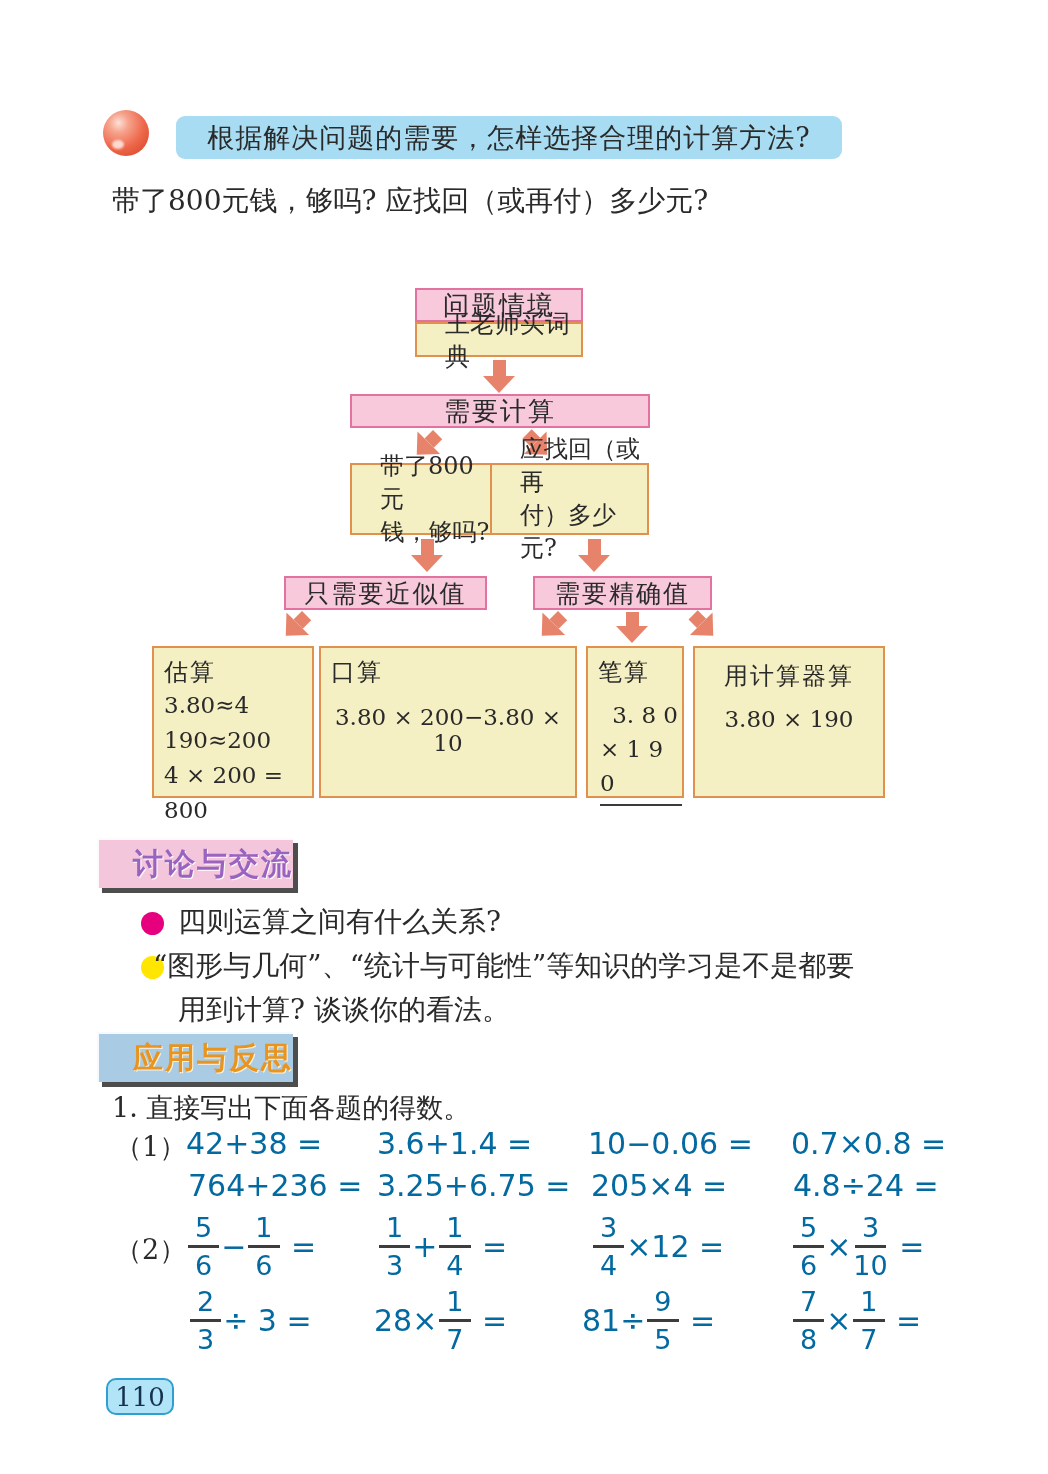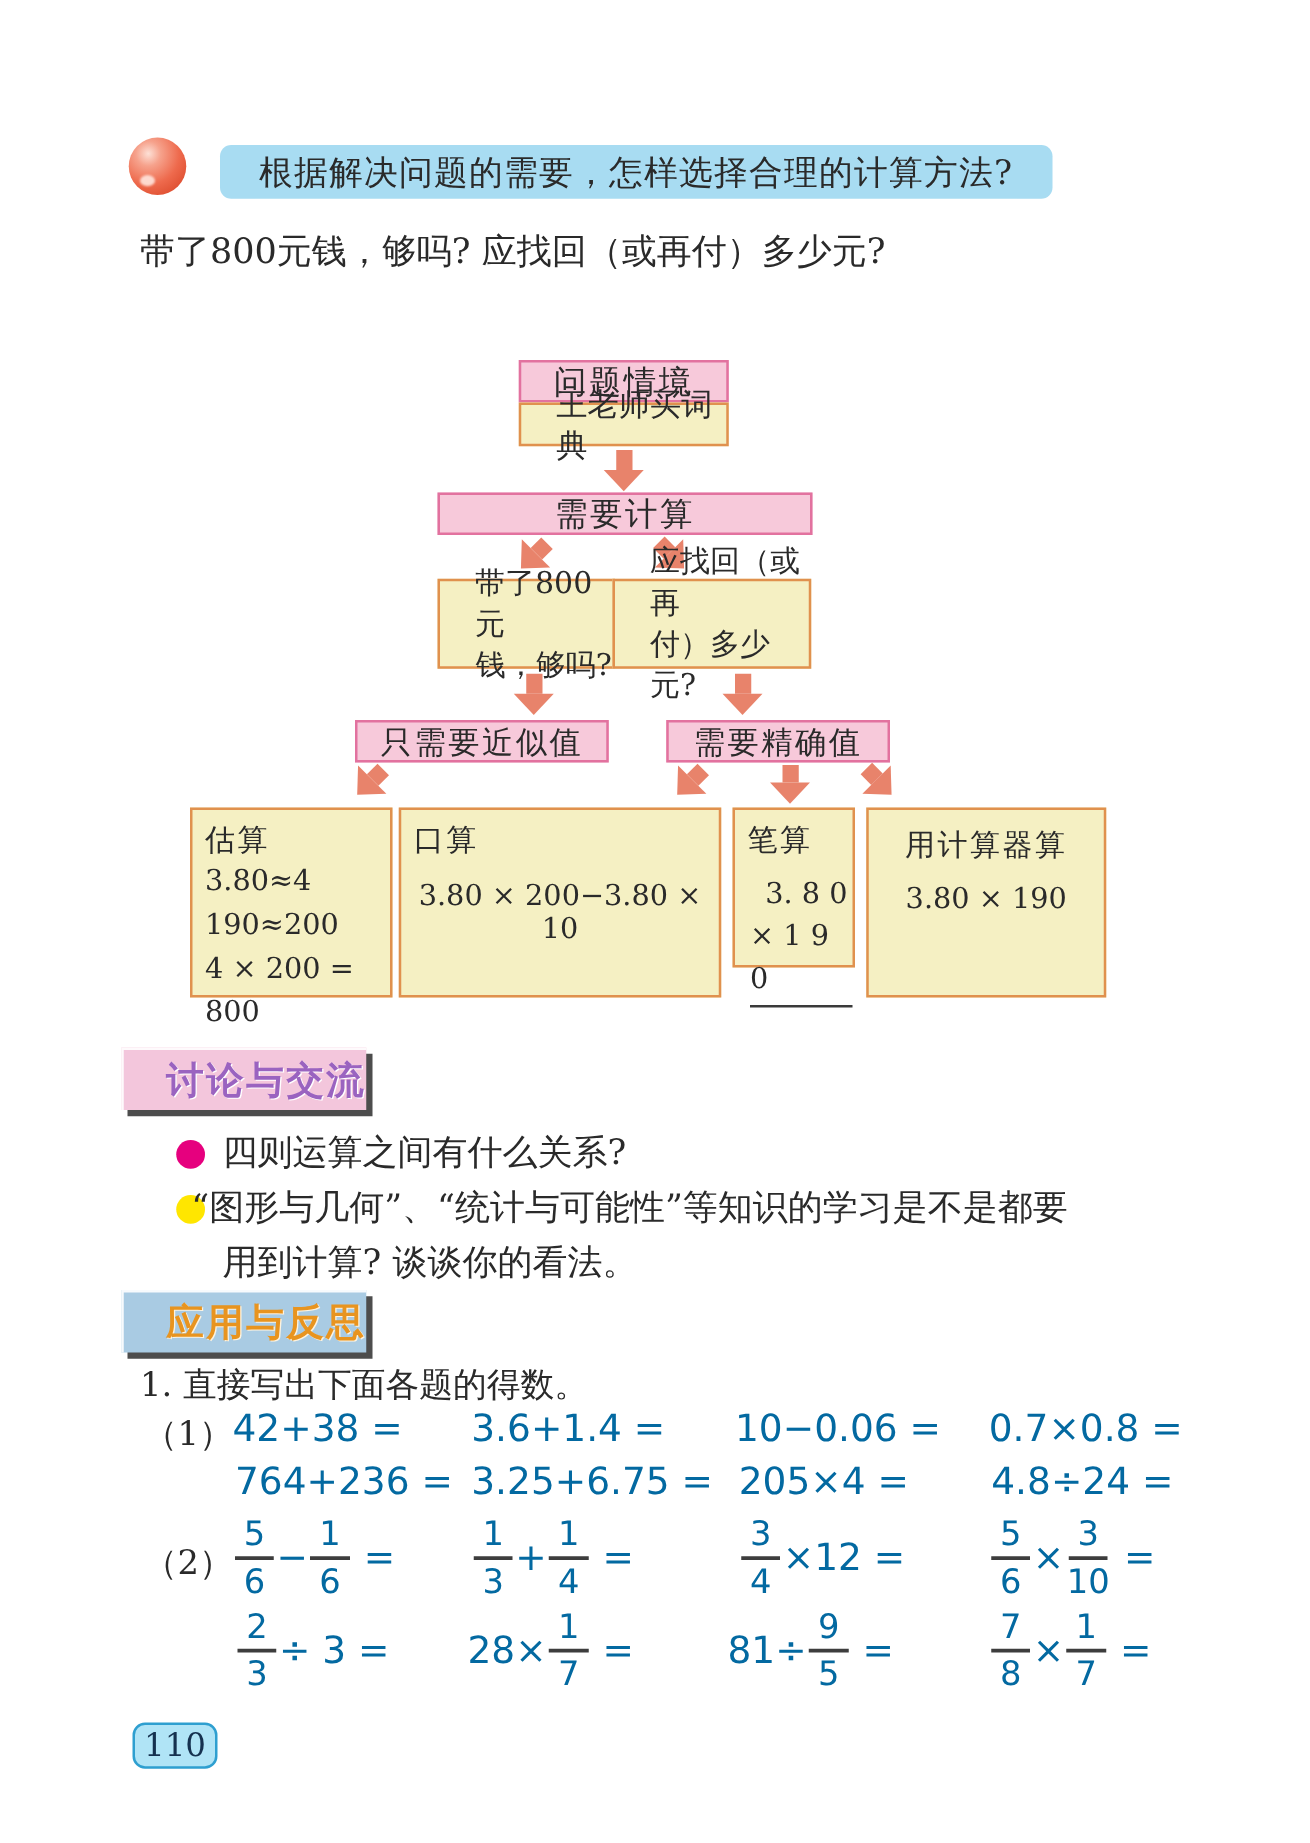--- a/index.html
+++ b/index.html
@@ -182,21 +182,21 @@
   <div class="ybox method" id="box-estimate" style="left:152px; top:646px; width:162px; height:152px;">
     <span class="mtitle">估算</span>
     <span class="mline">3.80≈4</span>
     <span class="mline">190≈200</span>
     <span class="mline">4 × 200 = 800</span>
   </div>
   <div class="ybox method" id="box-mental" style="left:319px; top:646px; width:258px; height:152px;">
     <span class="mtitle">口算</span>
     <span class="mexpr">3.80 × 200−3.80 × 10</span>
   </div>
-  <div class="ybox method" id="box-written" style="left:586px; top:646px; width:98px; height:128px;">
+  <div class="ybox method" id="box-written" style="left:586px; top:646px; width:98px; height:152px;">
     <span class="mtitle">笔算</span>
     <div id="mult">
       <span class="m1">3. 8 0</span>
       <span class="m2">× 1 9 0</span>
     </div>
   </div>
   <div class="ybox method" id="box-calc" style="left:693px; top:646px; width:192px; height:152px;">
     <span class="mtitle">用计算器算</span>
     <span class="mexpr">3.80 × 190</span>
   </div>

